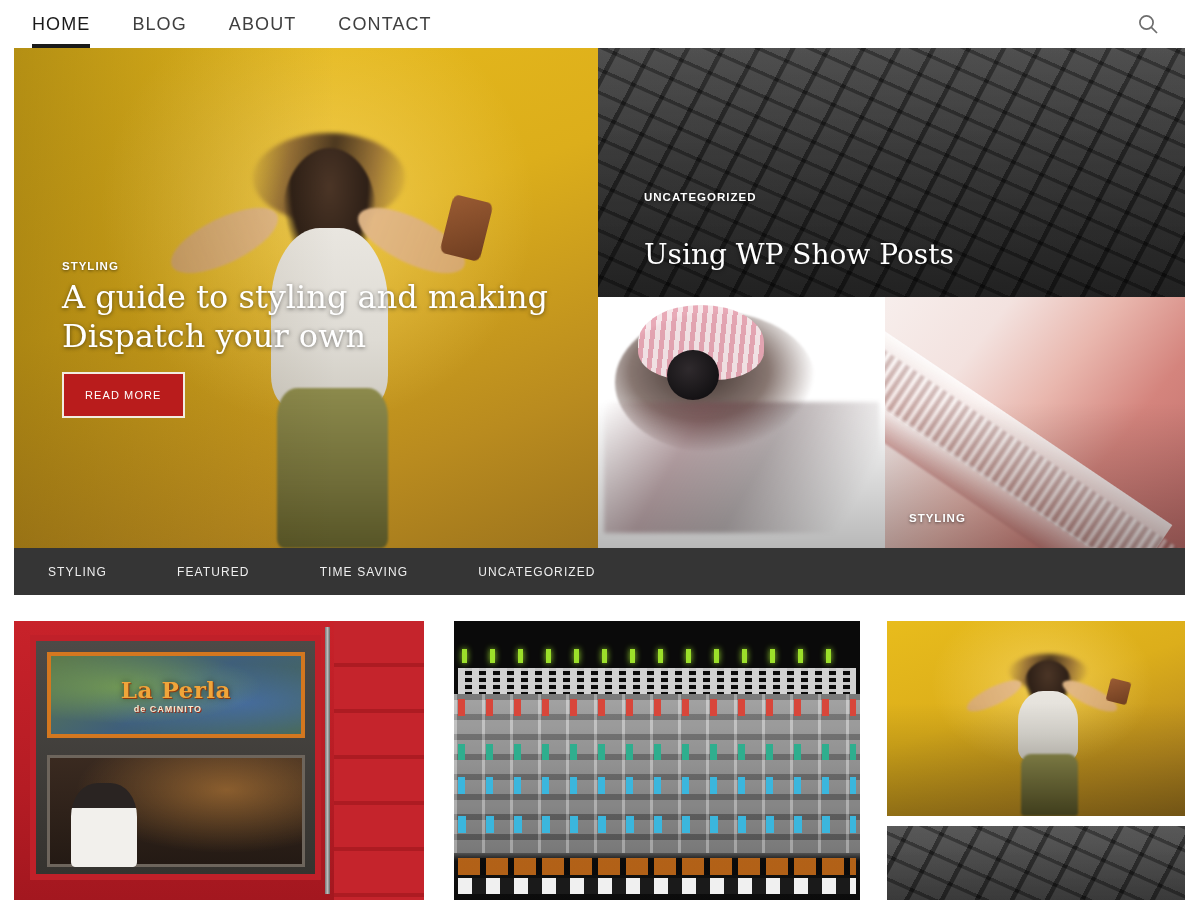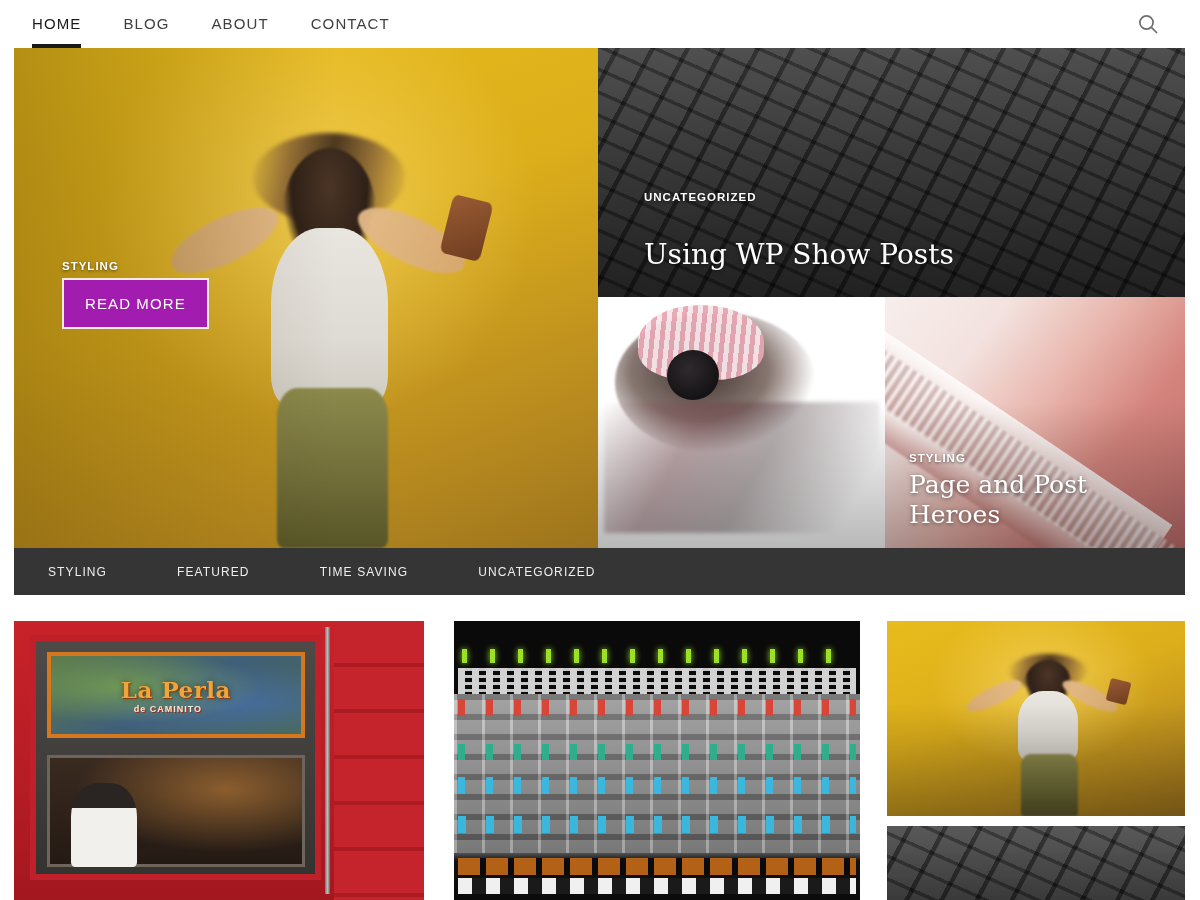--- a/index.html
+++ b/index.html
@@ -14,21 +14,21 @@
 
   
   .topline { position:absolute; left:14px; top:0; width:1171px; height:1px; background:#e2e2e2; }
   .nav {
     position: absolute; left: 0; top: 0; width: 1200px; height: 48px;
     background: #ffffff;
   }
   .nav-inner { position: relative; height: 48px; padding-left: 32px; display: flex; align-items: center; }
   .nav-item {
     position: relative;
-    font-size: 15px; letter-spacing: 1.1px; color: #3f3f3f;
+    font-size: 18px; letter-spacing: 1.1px; color: #3f3f3f;
     text-transform: uppercase; text-decoration: none;
     margin-right: 42px; height: 48px; line-height: 48px; cursor: pointer;
   }
   .nav-item.active { color: #1a1a1a; }
   .nav-item.active::after {
     content:""; position:absolute; left:0; right:0; bottom:0; height:4px; background:#1a1a1a;
   }
   .search-btn {
     position: absolute; right: 40px; top: 12px; width: 24px; height: 24px;
     cursor: pointer; color: #6d6d6d;
@@ -55,22 +55,22 @@
 
   
   #card-main { left: 0; top: 0; width: 584px; height: 500px; }
   #card-main .overlaytxt { bottom: auto; top: 212px; padding: 0 0 0 48px; right: 40px; }
   #card-main .ttl { font-size: 32px; line-height: 1.22; margin-bottom: 16px; }
   #card-main .excerpt {
     font-size: 14.5px; line-height: 2.0; color: #f5f3ee; max-width: 492px;
     text-shadow: 0 1px 3px rgba(0,0,0,.5); margin-bottom: 22px;
   }
   .readmore {
-    display: inline-block; background: #a21caf; color: #ffffff;
-    font-size: 15px; letter-spacing: 1.1px; font-weight: 400;
+    display: inline-block; background: #b91c1c; color: #ffffff;
+    font-size: 11px; letter-spacing: 1.1px; font-weight: 400;
     padding: 15px 21px; border: 2px solid #f2ece0; cursor: pointer;
     text-transform: uppercase;
   }
 
   
   #card-wp { left: 584px; top: 0; width: 587px; height: 249px; }
   #card-wp .overlaytxt { padding: 0 0 26px 46px; }
   #card-wp .ttl { font-size: 28px; margin-top: 36px; }
 
   
@@ -346,20 +346,21 @@
       <div class="fig-hair"></div>
       <div class="arm-l"></div>
       <div class="arm-r"></div>
       <div class="purse"></div>
       <div class="fig-body"></div>
       <div class="fig-skirt"></div>
       <div class="scrim-l"></div>
     </div>
     <div class="overlaytxt">
       <div class="cat">STYLING</div>
+      <div class="ttl">A guide to styling and making Dispatch your own</div>
       <div class="readmore">READ MORE</div>
     </div>
   </article>
 
   <article class="card" id="card-wp">
     <div class="ph ph-cobble"></div>
     <div class="cobble-vig"></div>
     <div class="overlaytxt">
       <div class="cat">UNCATEGORIZED</div>
       <div class="ttl">Using WP Show Posts</div>
@@ -380,21 +381,20 @@
 
   <article class="card" id="card-heroes">
     <div class="ph ph-esc">
       <div class="esc-rail"></div>
       <div class="esc-steps"></div>
       <div class="esc-rail2"></div>
     </div>
     <div class="scrim-b"></div>
     <div class="overlaytxt">
       <div class="cat">STYLING</div>
-      <div class="ttl">Page and Post Heroes</div>
     </div>
     <a class="cardlink" href="#"></a>
   </article>
 </section>
 
 <nav class="catbar">
   <a href="#">STYLING</a>
   <a href="#">FEATURED</a>
   <a href="#">TIME SAVING</a>
   <a href="#">UNCATEGORIZED</a>

